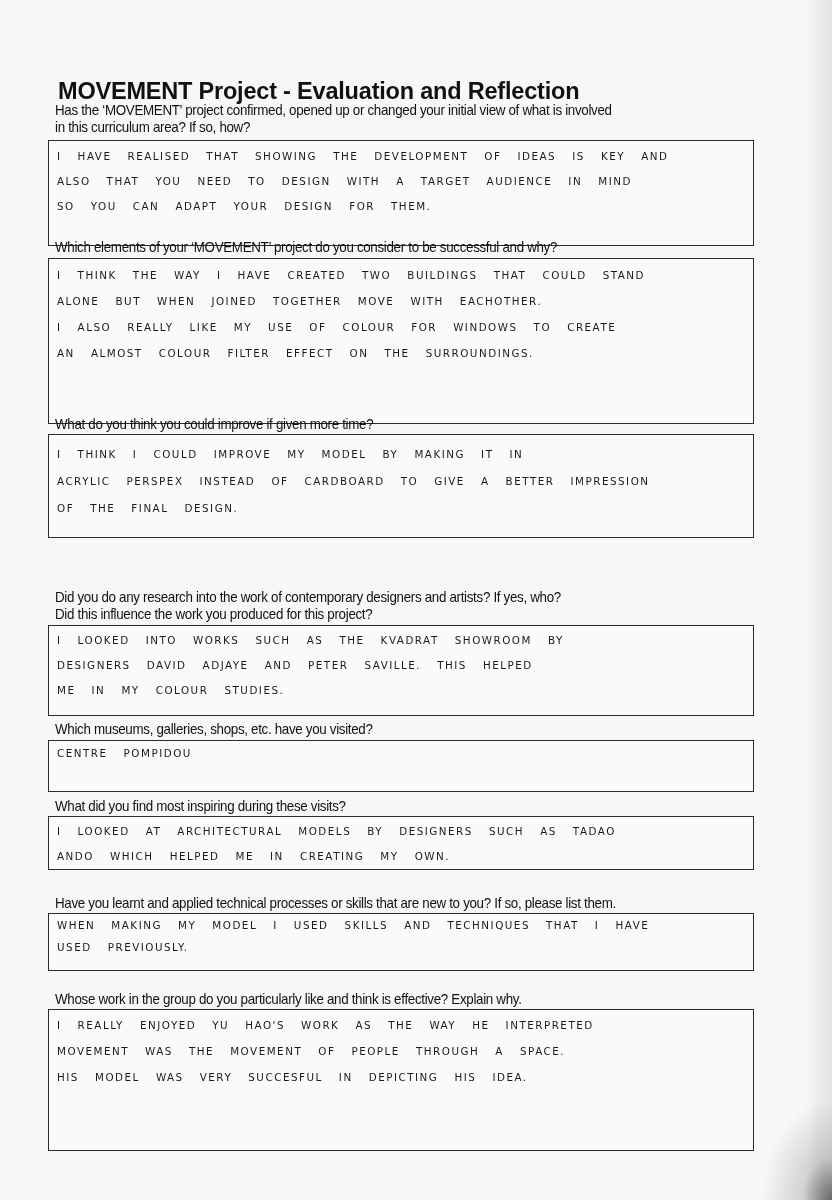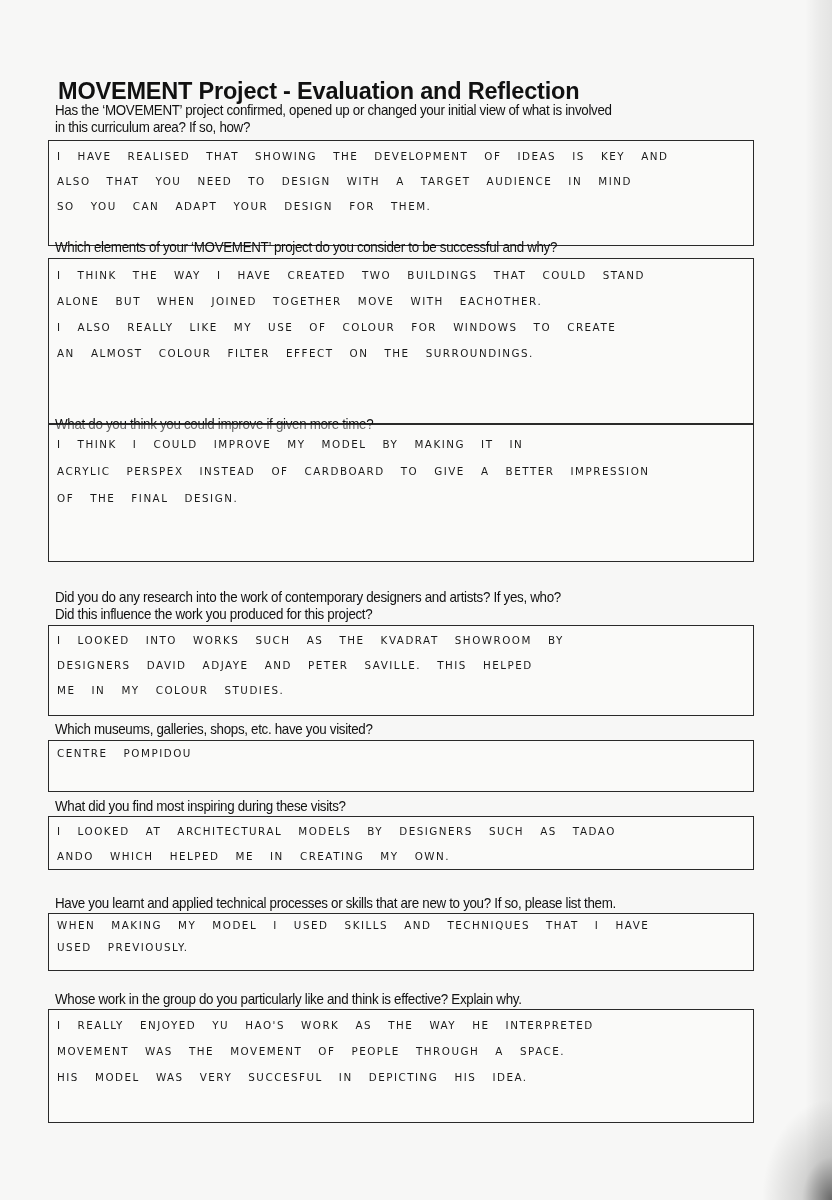--- a/index.html
+++ b/index.html
@@ -68,21 +68,21 @@
       <p>I think the way I have created two buildings that could stand</p>
       <p>alone but when joined together move with eachother.</p>
       <p>I also really like my use of colour for windows to create</p>
       <p>an almost colour filter effect on the surroundings.</p>
     </div>
   </div>
 </section>
 
 <section>
   <p class="q" style="top:416px">What do you think you could improve if given more time?</p>
-  <div class="box" style="top:424px;height:138px">
+  <div class="box" style="top:434px;height:104px">
     <div class="hw" style="top:6px;line-height:27px">
       <p>I think I could improve my model by making it in</p>
       <p>acrylic perspex instead of cardboard to give a better impression</p>
       <p>of the final design.</p>
     </div>
   </div>
 </section>
 
 <section>
   <p class="q" style="top:589px">Did you do any research into the work of contemporary designers and artists? If yes, who?</p>
@@ -120,20 +120,20 @@
   <div class="box" style="top:913px;height:58px">
     <div class="hw" style="top:1px;line-height:22px">
       <p>When making my model I used skills and techniques that I have</p>
       <p>used previously.</p>
     </div>
   </div>
 </section>
 
 <section>
   <p class="q" style="top:991px">Whose work in the group do you particularly like and think is effective?  Explain why.</p>
-  <div class="box" style="top:1009px;height:114px">
+  <div class="box" style="top:1009px;height:142px">
     <div class="hw" style="top:3px;line-height:26px">
       <p>I really enjoyed Yu Hao's work as the way he interpreted</p>
       <p>movement was the movement of people through a space.</p>
       <p>His model was very succesful in depicting his idea.</p>
     </div>
   </div>
 </section>
 
 </body></html>

